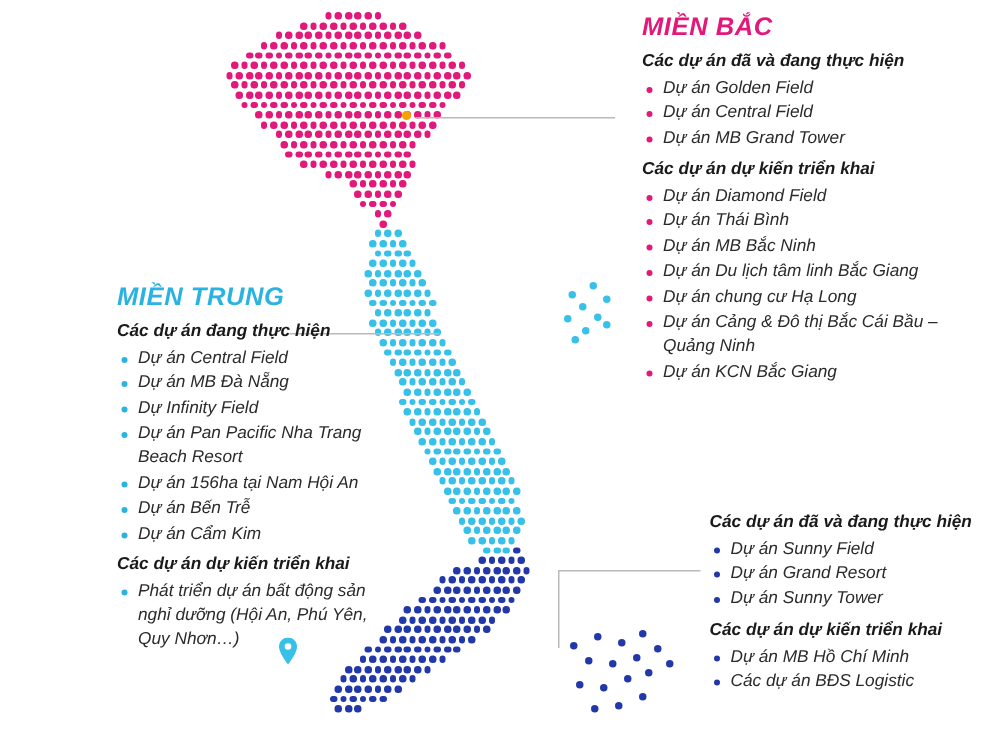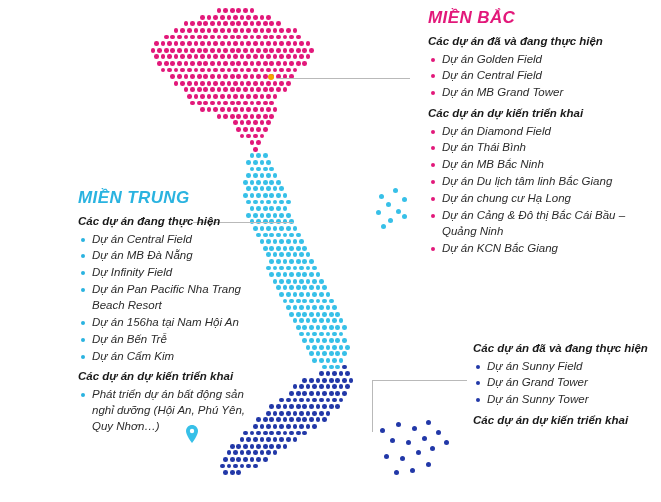--- a/index.html
+++ b/index.html
@@ -841,20 +841,24 @@
     <ul class="items">
       <li>Phát triển dự án bất động sản nghỉ dưỡng (Hội An, Phú Yên, Quy Nhơn…)</li>
     </ul>
   </div>
 
   <div class="panel south" style="left:473px; top:337px; width:180px;">
 
     <div class="sec-head">Các dự án đã và đang thực hiện</div>
     <ul class="items">
       <li>Dự án Sunny Field</li>
-      <li>Dự án Grand Tower</li>
+      <li>Dự án Grand Resort</li>
       <li>Dự án Sunny Tower</li>
     </ul>
 
     <div class="sec-head">Các dự án dự kiến triển khai</div>
+    <ul class="items">
+      <li>Dự án MB Hồ Chí Minh</li>
+      <li>Các dự án BĐS Logistic</li>
+    </ul>
   </div>
 
 </div>
 
 </body></html>

